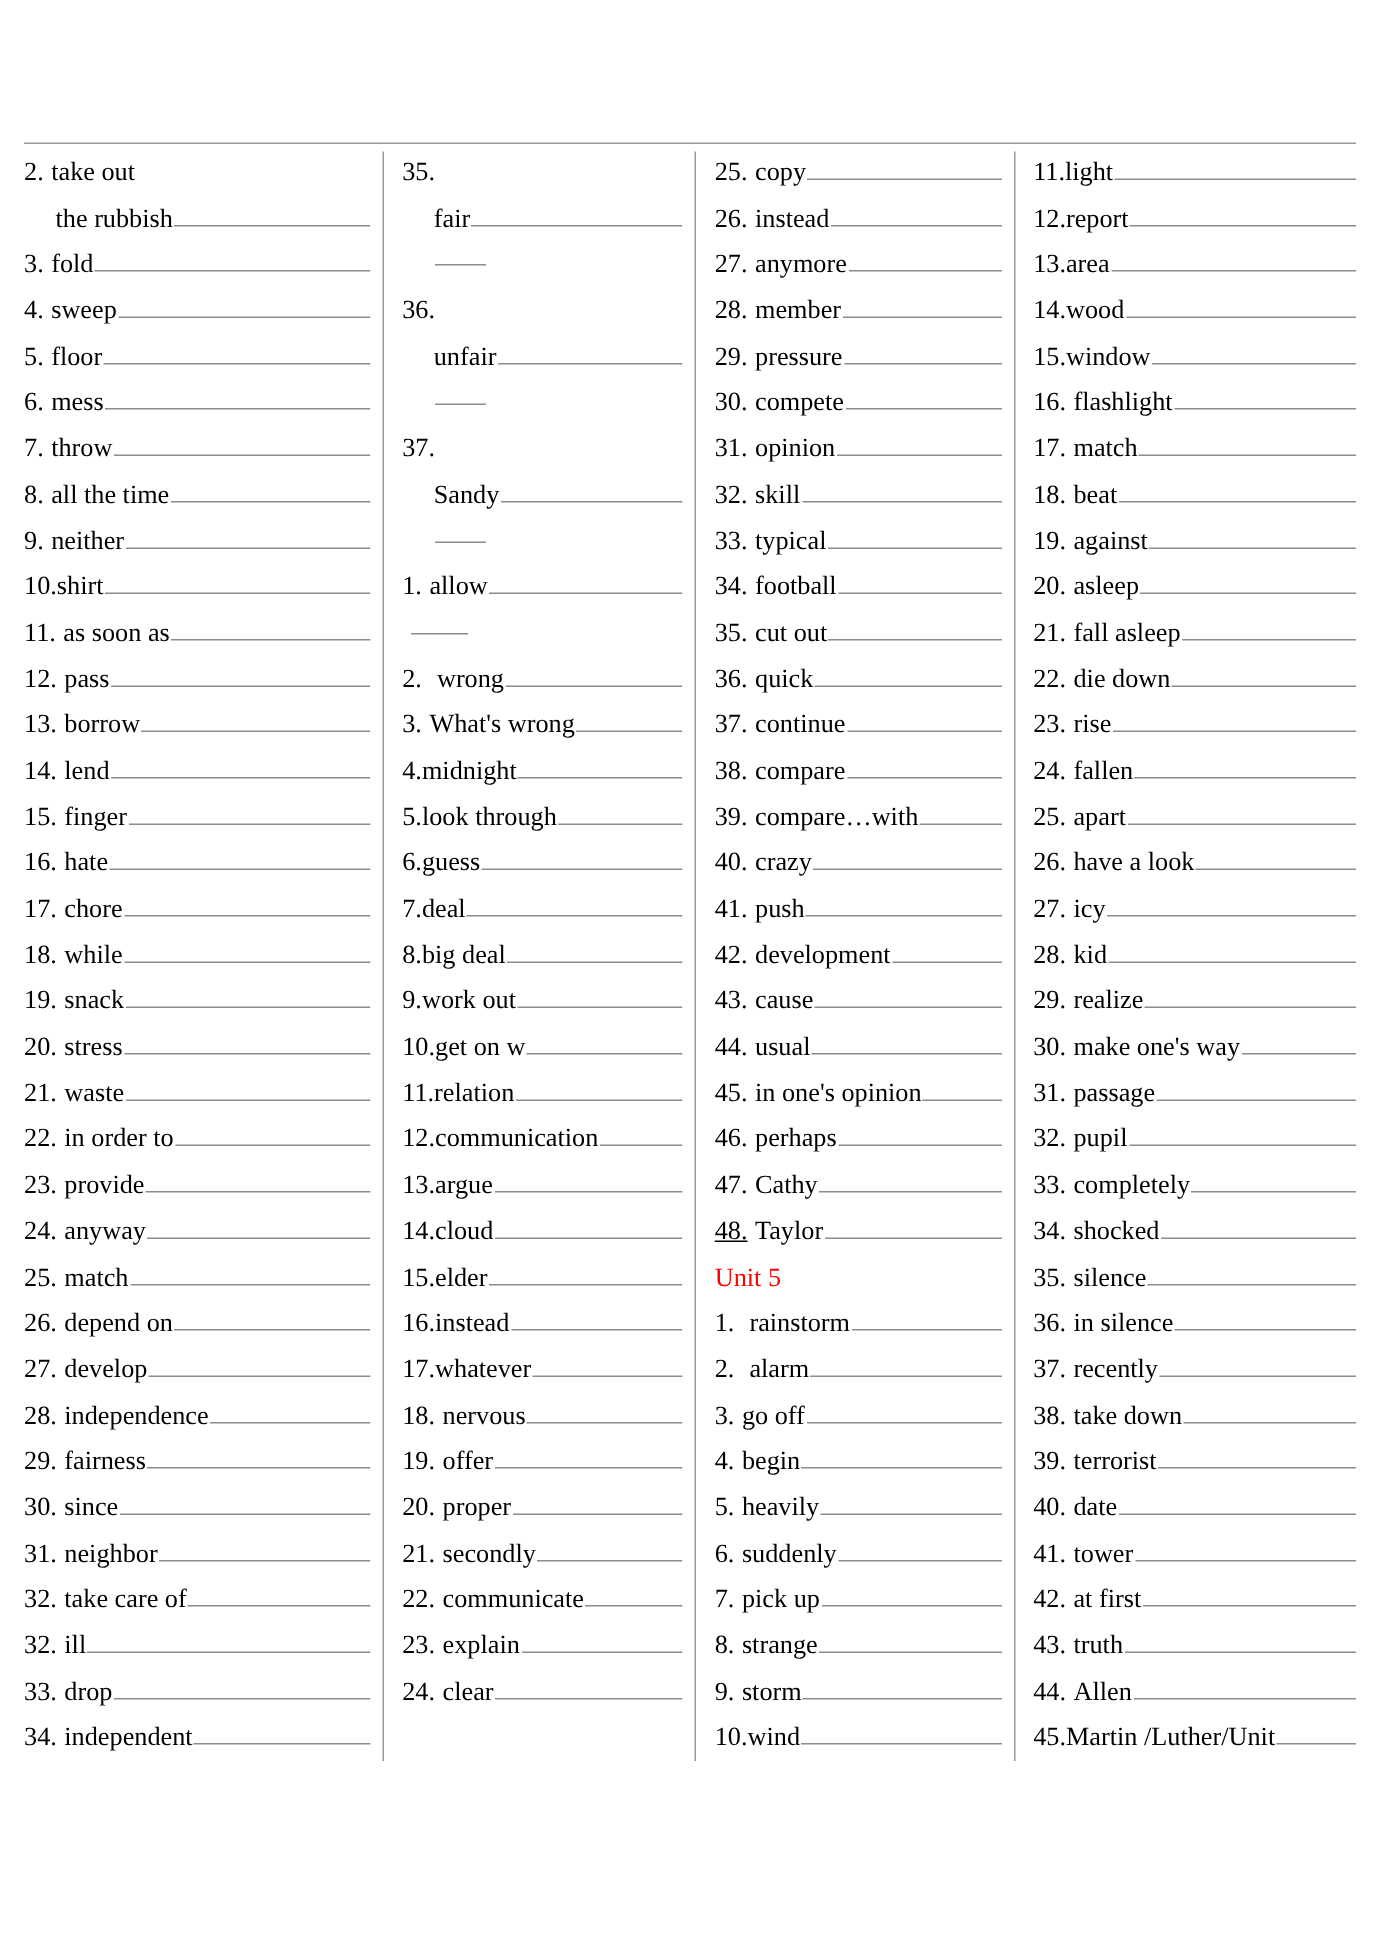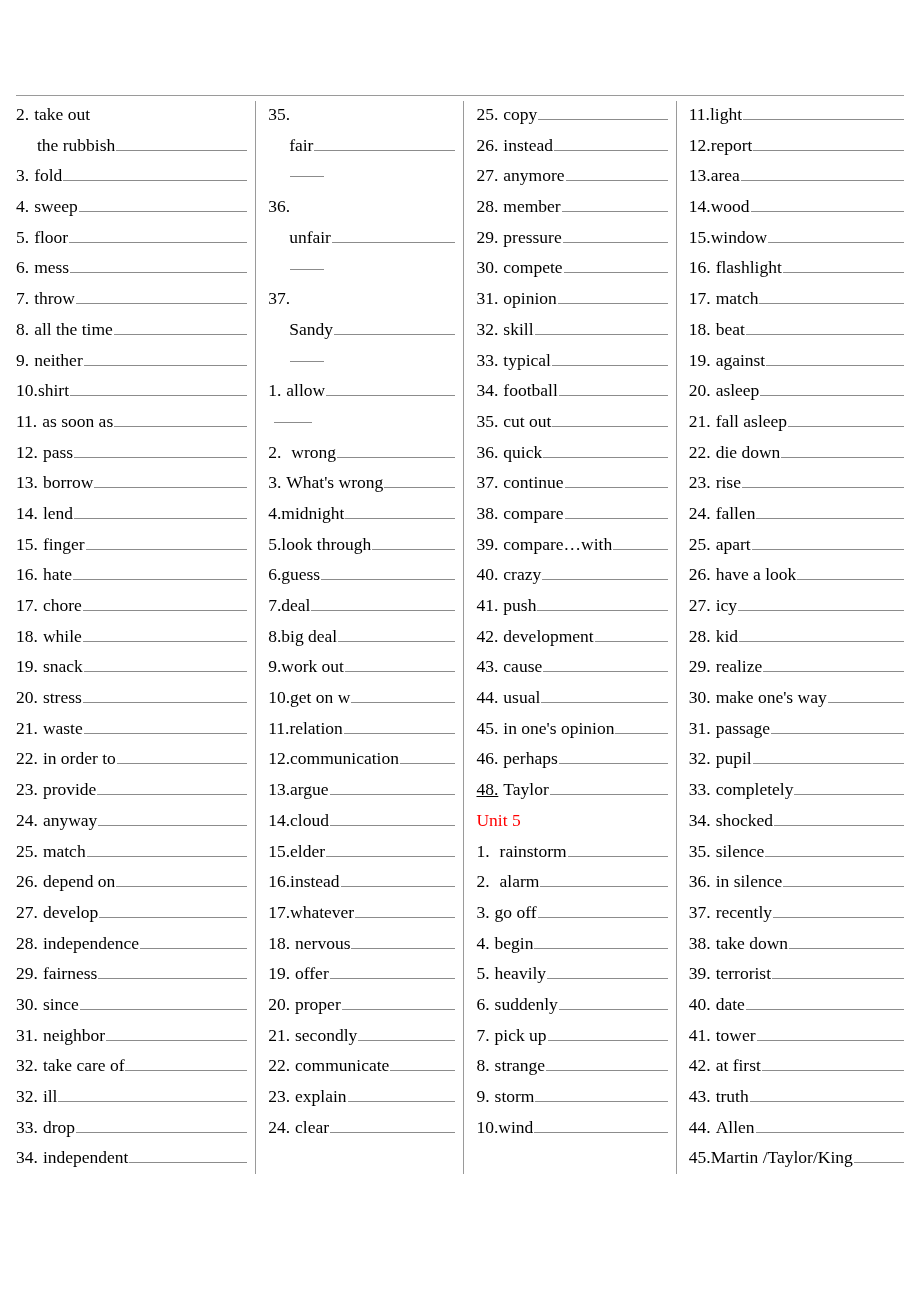--- a/index.html
+++ b/index.html
@@ -617,20 +617,25 @@
           <span class="num" style="margin-right: 5px;">45.</span>
           <span class="term">in one's opinion</span>
           <span class="blank" style="border-bottom-color: rgb(140, 140, 140);"></span>
         </div>
         <div class="entry">
           <span class="num" style="margin-right: 5px;">46.</span>
           <span class="term">perhaps</span>
           <span class="blank" style="border-bottom-color: rgb(140, 140, 140);"></span>
         </div>
         <div class="entry">
+          <span class="num" style="margin-right: 5px;">47.</span>
+          <span class="term">Cathy</span>
+          <span class="blank" style="border-bottom-color: rgb(140, 140, 140);"></span>
+        </div>
+        <div class="entry">
           <span class="num" style="margin-right: 5px; text-decoration: underline;">48.</span>
           <span class="term">Taylor</span>
           <span class="blank" style="border-bottom-color: rgb(140, 140, 140);"></span>
         </div>
         <div class="unit-head" style="color: rgb(255, 0, 0);">Unit  5</div>
         <div class="entry">
           <span class="num" style="margin-right: 10px;">1.</span>
           <span class="term">rainstorm</span>
           <span class="blank" style="border-bottom-color: rgb(140, 140, 140);"></span>
         </div>
@@ -847,20 +852,20 @@
           <span class="term">truth</span>
           <span class="blank" style="border-bottom-color: rgb(140, 140, 140);"></span>
         </div>
         <div class="entry">
           <span class="num" style="margin-right: 5px;">44.</span>
           <span class="term">Allen</span>
           <span class="blank" style="border-bottom-color: rgb(140, 140, 140);"></span>
         </div>
         <div class="entry">
           <span class="num" style="margin-right: 0px;">45.</span>
-          <span class="term">Martin /Taylor/King</span>
+          <span class="term">Martin /Luther/Unit</span>
           <span class="blank" style="border-bottom-color: rgb(140, 140, 140);"></span>
         </div>
       </div>
     </div>
 
 
 </div>
 
 </body></html>

